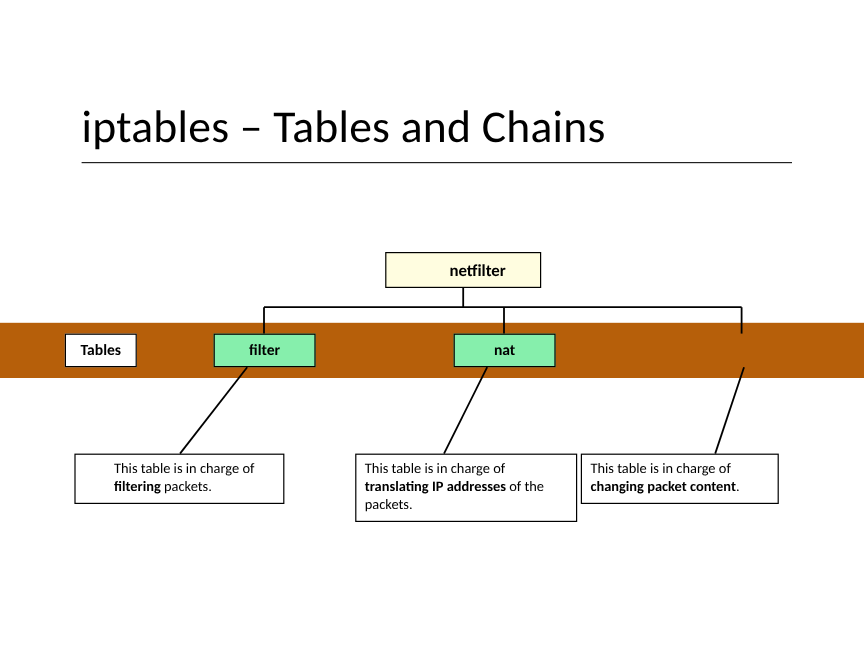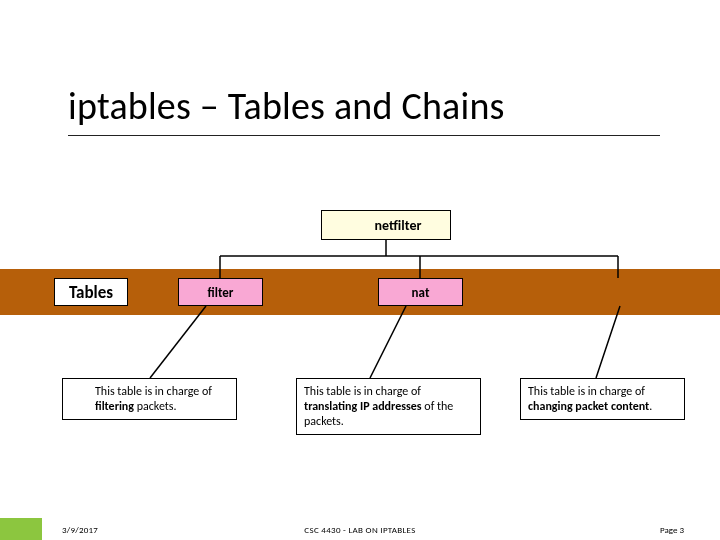--- a/index.html
+++ b/index.html
@@ -13,33 +13,33 @@
   .subtitle { position: absolute; left: 47px; top: 160px; right: 40px; font-size: 17px; font-weight: 400; }
   .subtitle .bold { font-weight: 700; }
 
   
   .netfilter-box { position: absolute; left: 321px; top: 210px; width: 130px; height: 30px; background: #fffde0; border: 1.5px solid #000; font-size: 14px; font-weight: 700; display: flex; align-items: center; justify-content: center; padding-left: 24px; }
 
   
   .strip { position: absolute; left: 0; top: 269px; width: 720px; height: 46px; background: #b65f0a; }
 
   
-  .tables-label { position: absolute; left: 54px; top: 278px; width: 74px; height: 28px; background: #fff; border: 1.5px solid #000; font-size: 17px; font-weight: 700; display: flex; align-items: center; justify-content: center; }
+  .tables-label { position: absolute; left: 54px; top: 278px; width: 60px; height: 28px; background: #fff; border: 1.5px solid #000; font-size: 13px; font-weight: 700; display: flex; align-items: center; justify-content: center; }
 
   
-  .nodebox { position: absolute; width: 85px; height: 28px; background: #f9a8d4; border: 1.5px solid #000; font-size: 13px; font-weight: 700; display: flex; align-items: center; justify-content: center; }
+  .nodebox { position: absolute; width: 85px; height: 28px; background: #86efac; border: 1.5px solid #000; font-size: 13px; font-weight: 700; display: flex; align-items: center; justify-content: center; }
   .node-filter { left: 178px; top: 278px; }
   .node-nat    { left: 378px; top: 278px; }
   .node-mangle { left: 576px; top: 278px; }
 
   
   .descbox { position: absolute; background: #fff; border: 1.5px solid #000; font-size: 12px; line-height: 1.25; padding: 5px 7px; }
   .desc1 { left: 62px;  top: 378px; width: 175px; padding-left: 32px; }
   .desc2 { left: 296px; top: 378px; width: 185px; }
-  .desc3 { left: 520px; top: 378px; width: 165px; }
+  .desc3 { left: 484px; top: 378px; width: 165px; }
   .descbox .bold { font-weight: 700; }
 
   
   .footer { position: absolute; left: 0; bottom: 0; width: 720px; height: 22px; }
   .footer-accent { position: absolute; left: 0; bottom: 0; width: 42px; height: 22px; background: #8cc63f; }
   .footer-date { position: absolute; left: 62px; bottom: 5px; font-size: 9px; letter-spacing: 0.2px; }
   .footer-center { position: absolute; left: 0; right: 0; bottom: 5px; text-align: center; font-size: 9px; letter-spacing: 0.3px; }
   .footer-page { position: absolute; right: 36px; bottom: 5px; font-size: 9px; }
 
   
@@ -81,20 +81,14 @@
     <line x1="220" y1="256" x2="618" y2="256" stroke="#000" stroke-width="1.5"></line>
     <line x1="220" y1="256" x2="220" y2="278" stroke="#000" stroke-width="1.5"></line>
     <line x1="420" y1="256" x2="420" y2="278" stroke="#000" stroke-width="1.5"></line>
     <line x1="618" y1="256" x2="618" y2="278" stroke="#000" stroke-width="1.5"></line>
 
     <line x1="206" y1="306" x2="150" y2="378" stroke="#000" stroke-width="1.5"></line>
     <line x1="406" y1="306" x2="370" y2="378" stroke="#000" stroke-width="1.5"></line>
     <line x1="620" y1="306" x2="596" y2="378" stroke="#000" stroke-width="1.5"></line>
   </svg>
 
-  <div class="footer">
-    <div class="footer-accent"></div>
-    <div class="footer-date">3/9/2017</div>
-    <div class="footer-center">CSC 4430 - LAB ON IPTABLES</div>
-    <div class="footer-page">Page 3</div>
-  </div>
 
 </div>
 
 </body></html>

